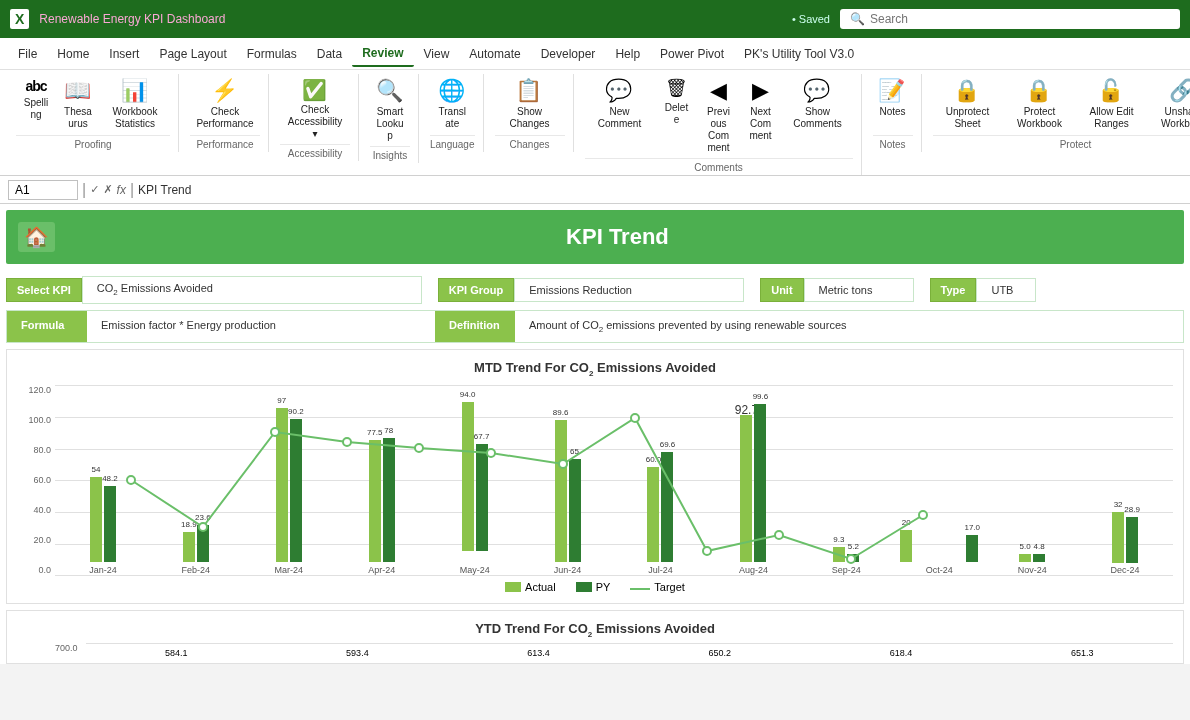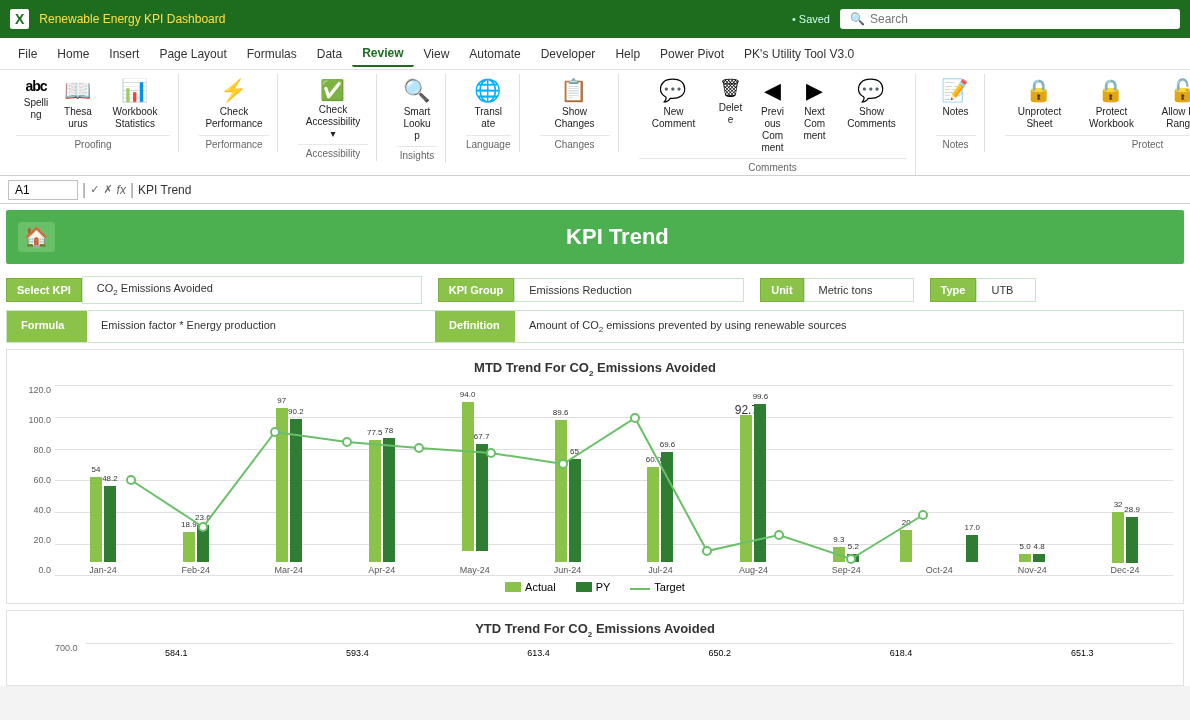--- a/index.html
+++ b/index.html
@@ -1,32 +1,32 @@
 <!DOCTYPE html>
 <html><head>
   <meta charset="utf-8">
   <style>
     * { box-sizing: border-box; margin: 0; padding: 0; }
     body { font-family: 'Segoe UI', Arial, sans-serif; font-size: 12px; background: #f3f3f3; width: 1190px; height: 720px; overflow: hidden; }
 
     
     .title-bar { display: flex; align-items: center; background: #1e6c1e; height: 38px; padding: 0 10px; gap: 10px; }
     .title-bar-logo { background: #fff; color: #1e6c1e; font-weight: bold; font-size: 14px; padding: 2px 5px; border-radius: 2px; }
-    .title-bar-title { color: #fde047; font-size: 12px; flex: 1; }
+    .title-bar-title { color: #f9a8d4; font-size: 12px; flex: 1; }
     .title-bar-saved { color: #cfe; font-size: 11px; }
     .title-bar-search { display: flex; align-items: center; background: #fff; border-radius: 3px; padding: 3px 10px; gap: 5px; width: 340px; }
     .title-bar-search input { border: none; outline: none; font-size: 12px; width: 280px; }
 
     
     .menu-bar { display: flex; align-items: center; background: #fff; height: 32px; padding: 0 8px; border-bottom: 1px solid #e0e0e0; }
     .menu-item { padding: 5px 10px; font-size: 12px; color: #333; cursor: pointer; border-radius: 2px; }
     .menu-item.active { color: #1e6c1e; border-bottom: 2px solid #1e6c1e; font-weight: 600; }
 
     
-    .ribbon { background: #fff; border-bottom: 1px solid #d0d0d0; padding: 4px 20px 0 8px; display: flex; align-items: flex-start; gap: 12px; min-height: 86px; }
+    .ribbon { background: #fff; border-bottom: 1px solid #d0d0d0; padding: 4px 20px 0 8px; display: flex; align-items: flex-start; gap: 3px; min-height: 86px; }
     .ribbon-group { display: flex; flex-direction: column; align-items: flex-start; border-right: 1px solid #e0e0e0; padding: 0 8px; min-height: 78px; }
     .ribbon-group-items { display: flex; flex-direction: row; align-items: flex-start; gap: 2px; flex: 1; }
     .ribbon-group-label { font-size: 10px; color: #666; text-align: center; width: 100%; padding: 3px 0 2px 0; border-top: 1px solid #e8e8e8; margin-top: auto; }
     .ribbon-btn { display: flex; flex-direction: column; align-items: center; justify-content: flex-start; padding: 4px 6px; cursor: pointer; border-radius: 3px; min-width: 40px; max-width: 60px; }
     .ribbon-btn .icon { font-size: 22px; line-height: 1.2; }
     .ribbon-btn .label { font-size: 10px; color: #222; text-align: center; line-height: 1.2; margin-top: 2px; white-space: pre-wrap; word-break: break-word; }
     .ribbon-btn-wide { min-width: 70px; }
 
     
     .formula-bar { display: flex; align-items: center; background: #fff; border-bottom: 1px solid #d0d0d0; height: 28px; padding: 0 8px; gap: 4px; }
@@ -499,21 +499,21 @@
         <div class="legend-color" style="background:#2e7d32;"></div>
         <span>PY</span>
       </div>
       <div class="legend-item">
         <div style="width:20px;height:2px;background:#6abf69;margin-top:4px;"></div>
         <span>Target</span>
       </div>
     </div>
   </div>
 
-  <div style="margin:0 6px;border:1px solid #e0e0e0;background:#fff;padding:10px 10px 4px 10px;overflow:hidden;height:76px;">
+  <div style="margin:0 6px;border:1px solid #e0e0e0;background:#fff;padding:10px 10px 4px 10px;overflow:hidden;height:54px;">
     <div style="text-align:center;font-size:13px;font-weight:600;color:#333;margin-bottom:4px;">YTD Trend For CO<sub>2</sub> Emissions Avoided</div>
     <div style="display:flex;padding-left:38px;">
       <span style="font-size:9px;color:#666;margin-right:8px;">700.0</span>
       <div style="flex:1;border-top:1px solid #e0e0e0;position:relative;">
         <div style="display:flex;justify-content:space-around;padding-top:4px;">
           <span style="font-size:9px;">584.1</span>
           <span style="font-size:9px;">593.4</span>
           <span style="font-size:9px;">613.4</span>
           <span style="font-size:9px;">650.2</span>
           <span style="font-size:9px;">618.4</span>

